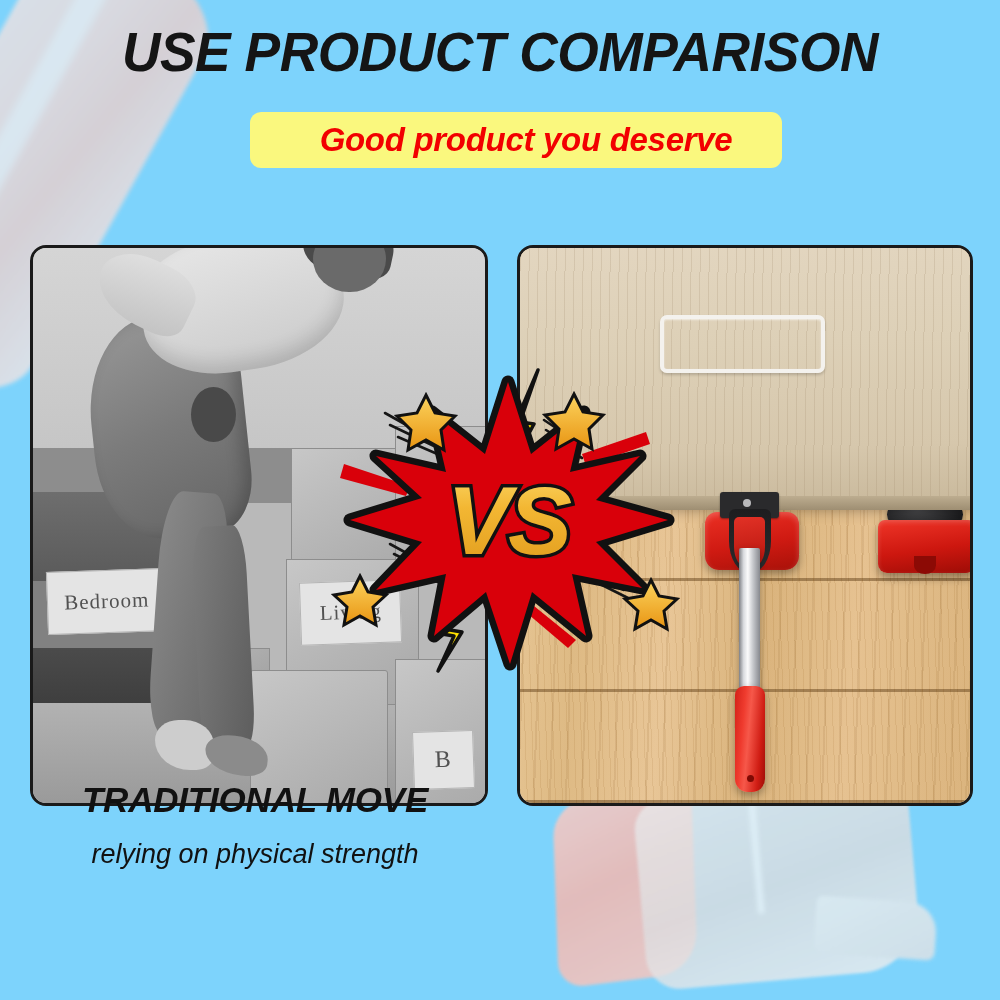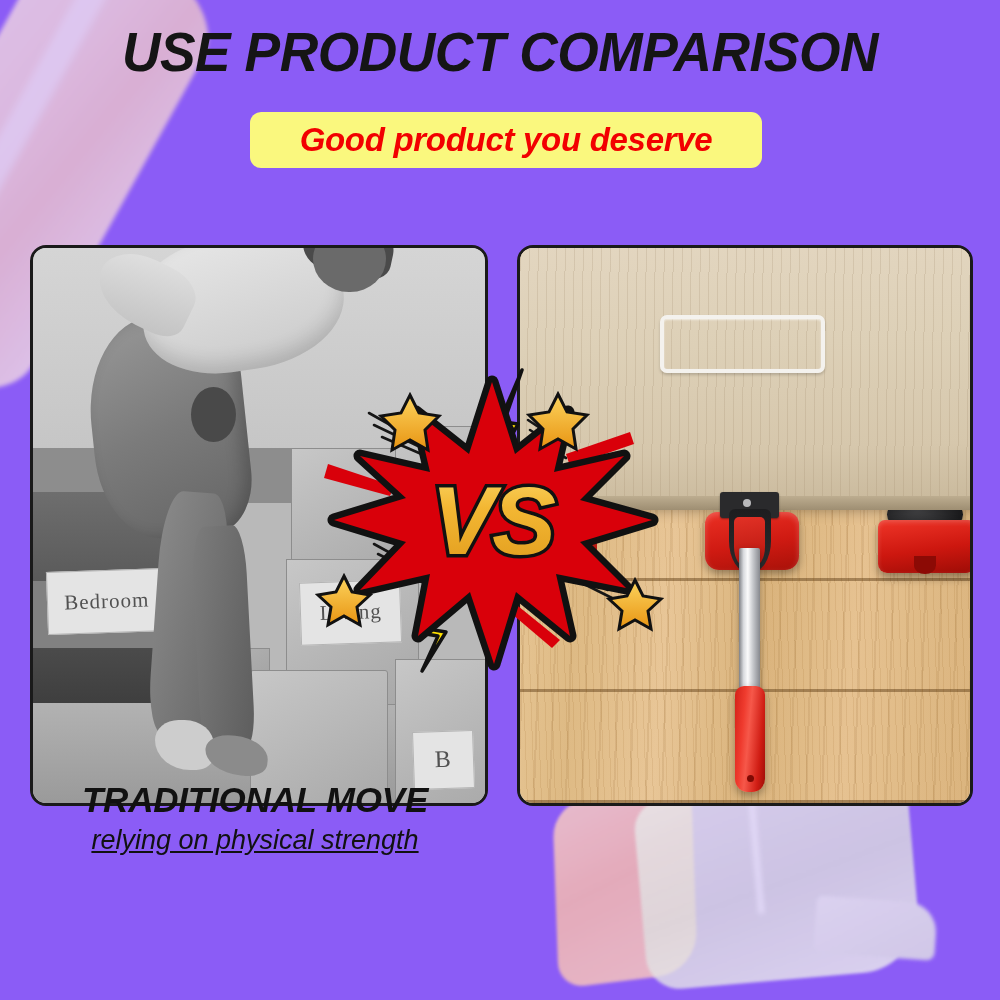--- a/index.html
+++ b/index.html
@@ -3,21 +3,21 @@
 <meta charset="utf-8">
 <style>
   html,body{margin:0;padding:0;background:#fff;}
   body{
     font-family:"Liberation Sans","DejaVu Sans",sans-serif;
     -webkit-font-smoothing:antialiased;
   }
   #page{
     position:relative;
     width:1000px;height:1000px;
-    background:#8b5cf6;
+    background:#7dd3fc;
     overflow:hidden;
   }
 
   
   .wm{position:absolute;pointer-events:none;}
   #wm-topleft{
     left:-60px;top:-70px;width:190px;height:470px;
     background:linear-gradient(100deg,#fde6e2 0%,#fbdcd6 35%,#f7cfc7 60%,#fde9e5 100%);
     border-radius:90px/60px;
     transform:rotate(29deg);
@@ -61,21 +61,21 @@
     letter-spacing:-0.5px;
     color:#151515;
     transform:scaleX(.97);
     white-space:nowrap;
   }
   #subtitle-banner{
     position:absolute;left:250px;top:112px;
     width:512px;height:56px;
     background:#faf87e;
     border-radius:11px;
-    display:flex;align-items:center;justify-content:center;
+    display:flex;align-items:center;justify-content:center;padding-left:20px;
   }
   #subtitle-text{
     font-size:33px;font-weight:bold;font-style:italic;
     color:#f20000;letter-spacing:-0.3px;white-space:nowrap;
   }
 
   
   .panel{
     position:absolute;top:245px;height:555px;
     border:3px solid #1a1a1a;
@@ -186,29 +186,29 @@
     border-radius:7px 7px 9px 9px;box-shadow:0 5px 9px rgba(0,0,0,.35), inset 0 2px 5px rgba(255,255,255,.2);}
   #rp-dolly-notch{left:87.5%;top:55.5%;width:5%;height:3.2%;
     background:#8c0a05;border-radius:0 0 50% 50%;}
   
   #rp-dolly2-pad{left:1%;top:44%;width:14%;height:6%;
     background:radial-gradient(ellipse at 40% 35%,#434345,#191919 72%);border-radius:50%;}
   #rp-dolly2-body{left:0%;top:48%;width:17%;height:8.5%;
     background:linear-gradient(172deg,#e93225,#a4100a);border-radius:6px;}
 
   
-  #vs-wrap{position:absolute;left:322px;top:368px;width:340px;height:305px;pointer-events:none;}
+  #vs-wrap{position:absolute;left:338px;top:368px;width:340px;height:305px;pointer-events:none;}
   #vs-wrap svg{display:block;width:340px;height:305px;overflow:visible;}
 
   
   .cap{position:absolute;text-align:center;color:#111;}
   #cap-left{left:20px;top:778px;width:470px;}
   #cap-right{left:510px;top:822px;width:470px;}
   .cap-title{font-size:35px;font-weight:bold;font-style:italic;line-height:44px;letter-spacing:-0.2px;}
-  .cap-sub{font-size:27px;font-style:italic;line-height:33px;margin-top:2px;text-decoration:underline;}
+  .cap-sub{font-size:27px;font-style:italic;line-height:33px;margin-top:16px;}
 </style>
 </head>
 <body>
 
 <div id="page">
 
   <div class="wm" id="wm-topleft"></div>
   <div class="wm" id="wm-bottom-red"></div>
   <div class="wm" id="wm-bottom-gray"></div>
 

